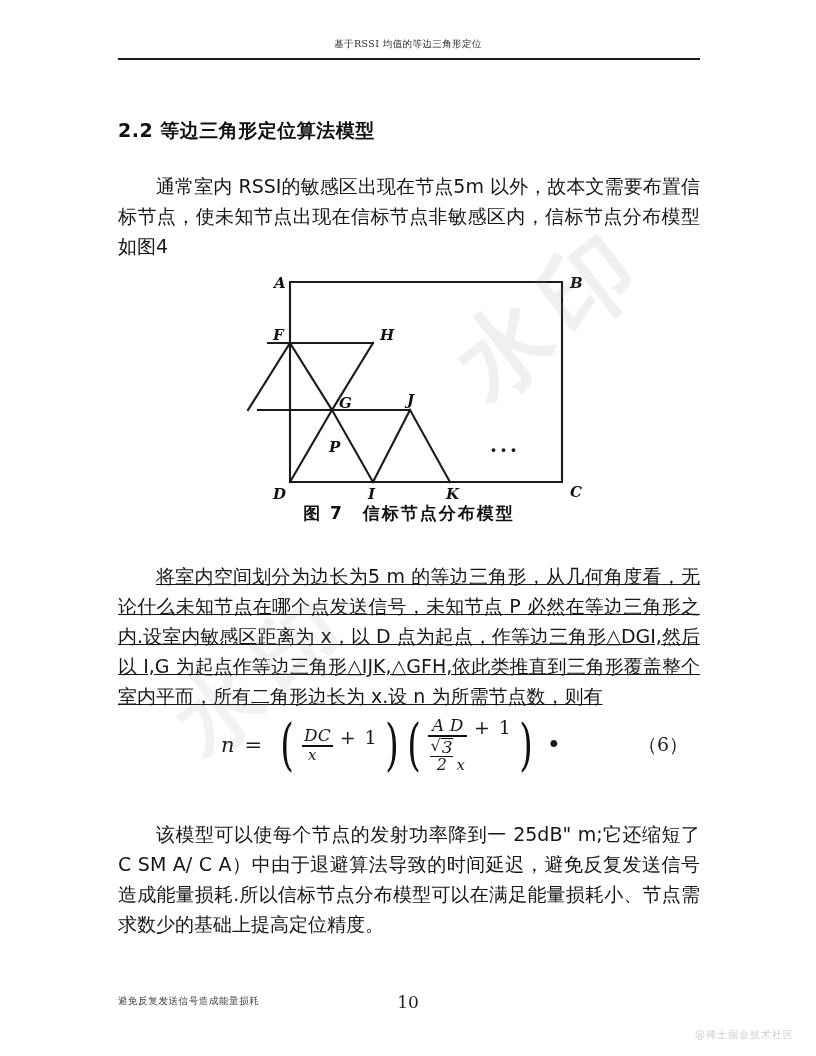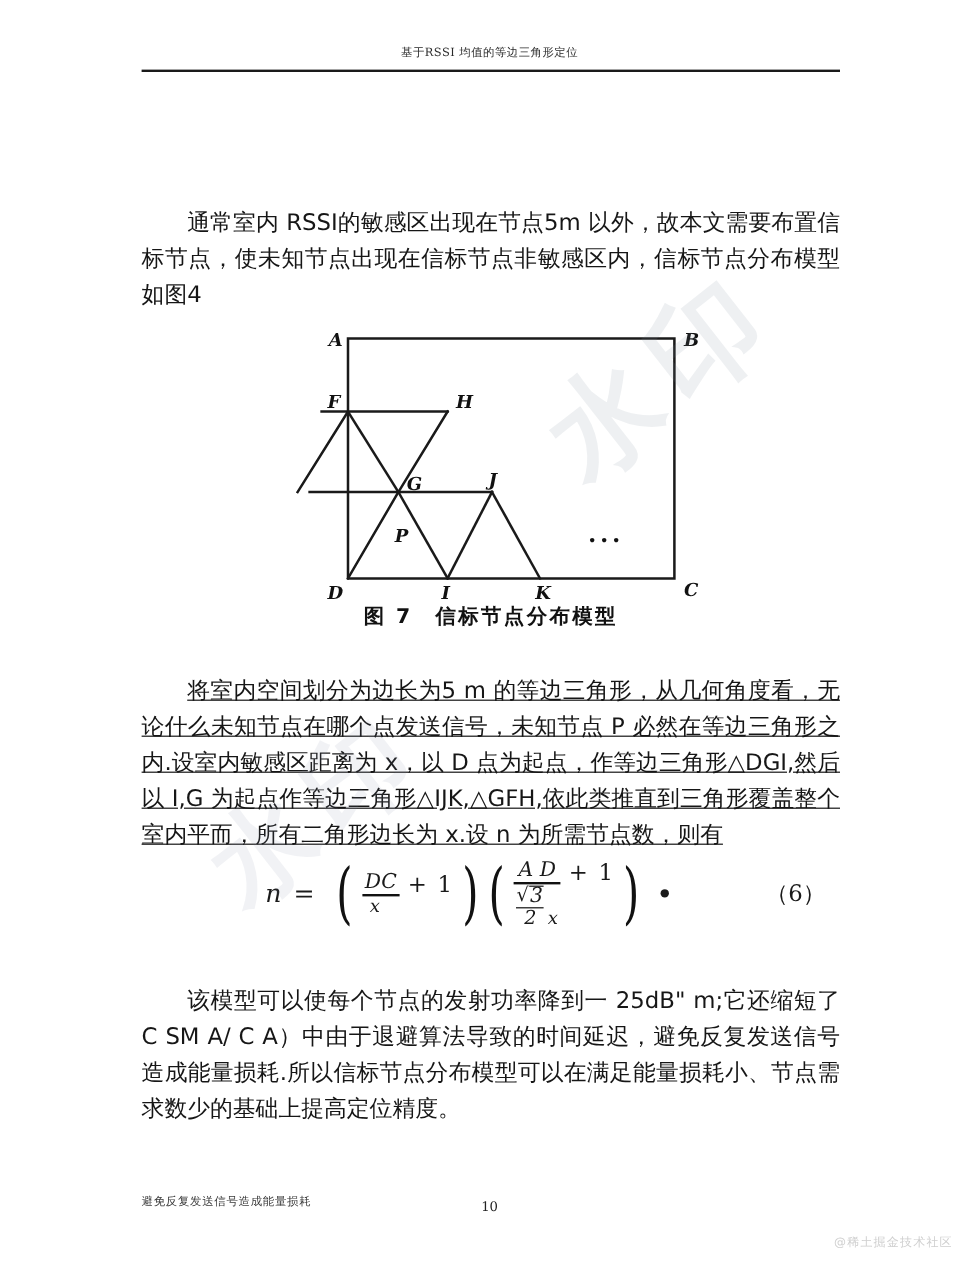--- a/index.html
+++ b/index.html
@@ -230,21 +230,21 @@
     letter-spacing: 0.6px;
     color: #3a3a3a;
     font-family: "DejaVu Serif", "Liberation Serif", serif;
   }
   .footer-page {
     position: absolute;
     bottom: 44px;
     left: 0;
     width: 816px;
     text-align: center;
-    font-size: 11px;
+    font-size: 17px;
     color: #222;
     font-family: "DejaVu Serif", "Liberation Serif", serif;
   }
 
   
   .wm-diagonal {
     position: absolute;
     top: 330px;
     left: 430px;
     font-size: 92px;
@@ -274,20 +274,21 @@
   }
 </style>
 </head>
 <body>
 
 <div class="page">
 
   <div class="running-head">基于RSSI 均值的等边三角形定位</div>
   <div class="header-rule"></div>
 
+  <h2 class="section-heading">2.2 等边三角形定位算法模型</h2>
 
   <p class="body-text" id="para-intro">通常室内 RSSI的敏感区出现在节点5m 以外，故本文需要布置信标节点，使未知节点出现在信标节点非敏感区内，信标节点分布模型如图4</p>
 
   <div class="figure-block">
     <svg class="figure-canvas" viewBox="0 0 582 240">
       <g stroke="#1a1a1a" stroke-width="2.1" fill="none" stroke-linecap="square">
 
         <polyline points="172,20 444,20 444,220 172,220 172,20"></polyline>
 
         <line x1="150" y1="81" x2="255" y2="81"></line>

